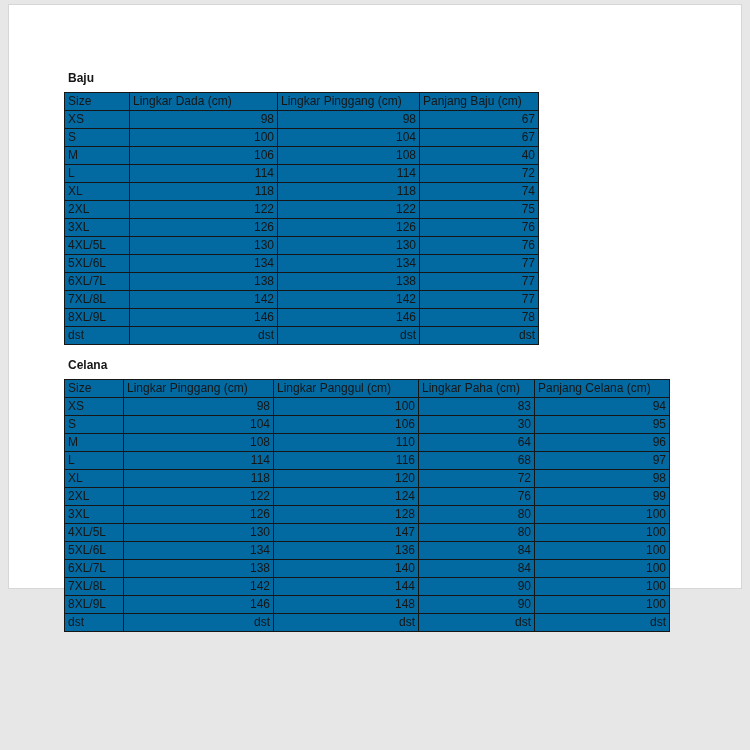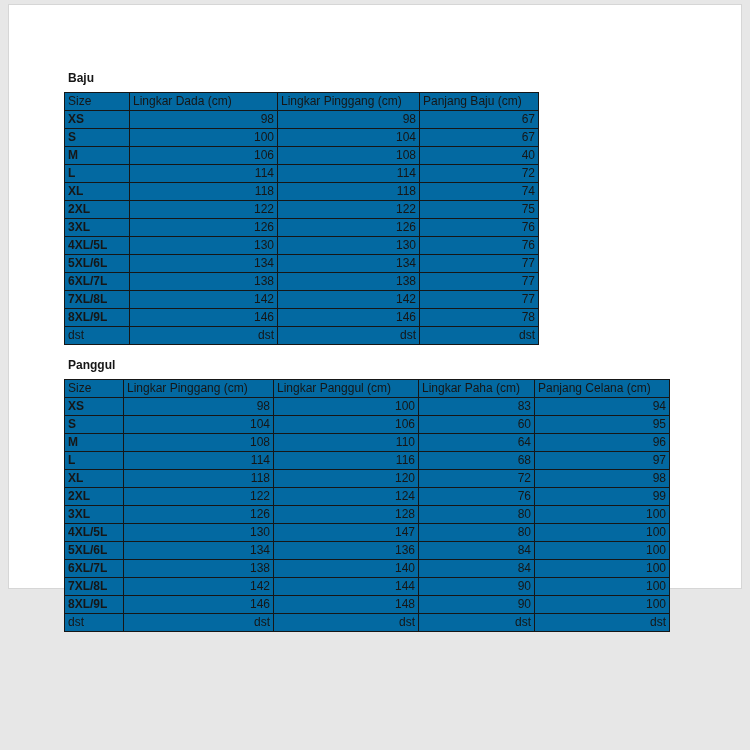--- a/index.html
+++ b/index.html
@@ -46,21 +46,21 @@
     color: #161616;
     padding: 0 3px;
     overflow: hidden;
     white-space: nowrap;
   }
   table.size-table th {
     font-weight: normal;
     text-align: left;
   }
   td.size-cell { text-align: left; }
-  td.size-cell.bold { font-weight: bold; }
+  td.size-cell.bold { font-weight: normal; }
   td.num-cell  { text-align: right; }
 </style>
 </head>
 <body>
 
 <div class="frame">
   <div class="page">
 
     <div class="section-title" id="baju-title">Baju</div>
 
@@ -154,21 +154,21 @@
           </tr>
           <tr>
             <td class="size-cell">dst</td>
             <td class="num-cell">dst</td>
             <td class="num-cell">dst</td>
             <td class="num-cell">dst</td>
           </tr>
         </tbody>
       </table>
 
-    <div class="section-title" id="celana-title">Panggul</div>
+    <div class="section-title" id="celana-title">Celana</div>
 
     <table class="size-table" id="celana-table">
         <colgroup>
           <col style="width: 59px;">
           <col style="width: 150px;">
           <col style="width: 145px;">
           <col style="width: 116px;">
           <col style="width: 135px;">
         </colgroup>
         <thead>
@@ -185,21 +185,21 @@
             <td class="size-cell bold">XS</td>
             <td class="num-cell">98</td>
             <td class="num-cell">100</td>
             <td class="num-cell">83</td>
             <td class="num-cell">94</td>
           </tr>
           <tr>
             <td class="size-cell bold">S</td>
             <td class="num-cell">104</td>
             <td class="num-cell">106</td>
-            <td class="num-cell">60</td>
+            <td class="num-cell">30</td>
             <td class="num-cell">95</td>
           </tr>
           <tr>
             <td class="size-cell bold">M</td>
             <td class="num-cell">108</td>
             <td class="num-cell">110</td>
             <td class="num-cell">64</td>
             <td class="num-cell">96</td>
           </tr>
           <tr>

